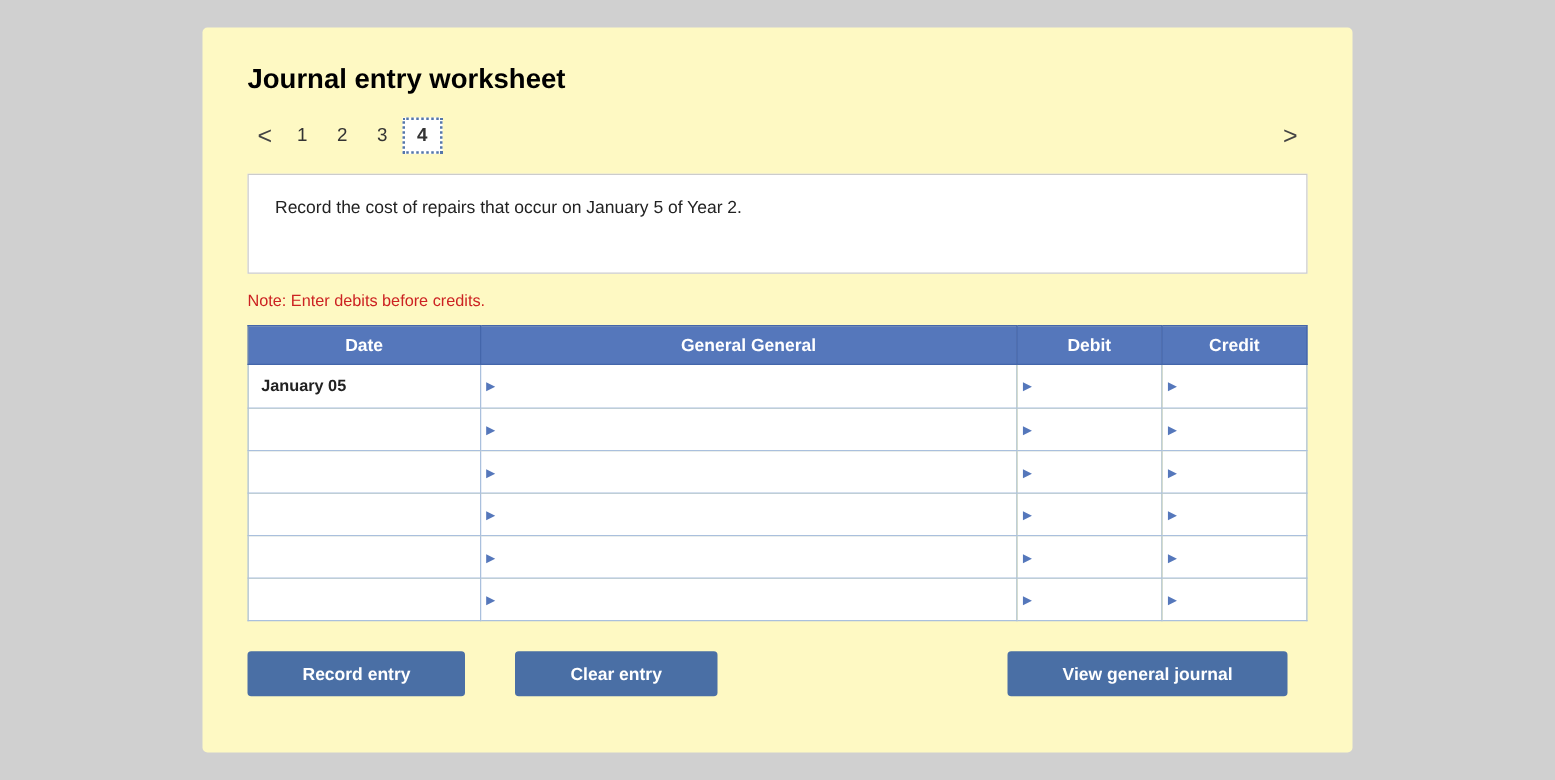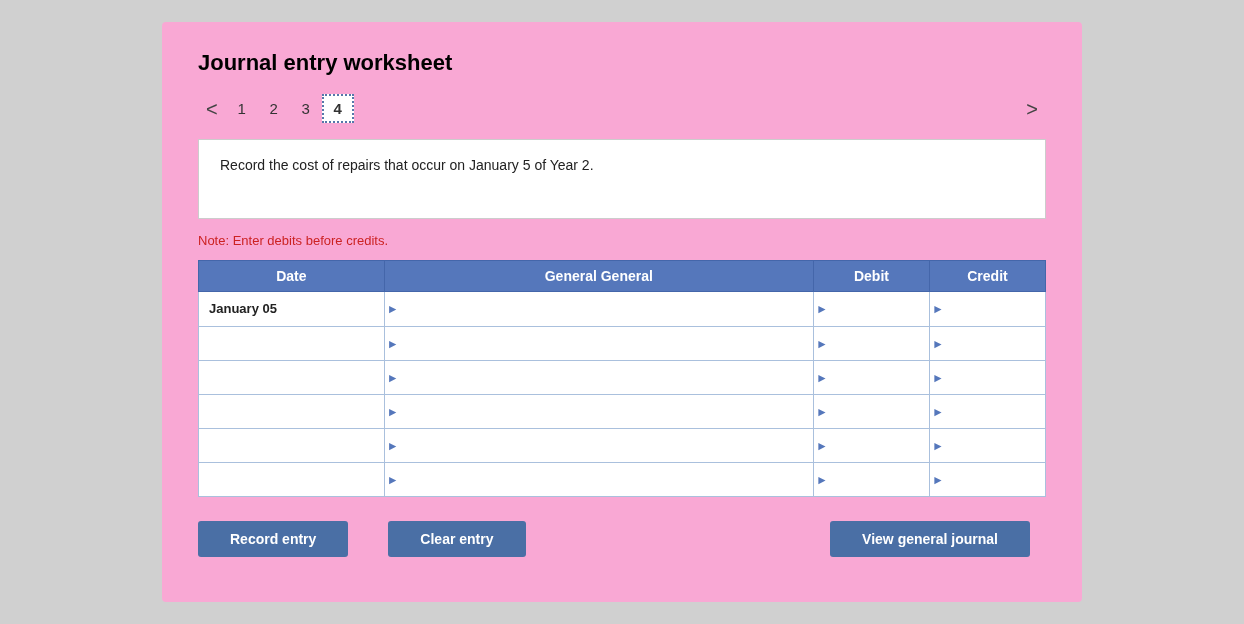--- a/index.html
+++ b/index.html
@@ -7,21 +7,21 @@
       background: #d0d0d0;
       font-family: Arial, sans-serif;
       font-size: 14px;
       display: flex;
       justify-content: center;
       align-items: center;
       min-height: 624px;
       width: 1244px;
     }
     .card {
-      background: #f9a8d4;
+      background: #fef9c3;
       border-radius: 4px;
       padding: 28px 36px 32px 36px;
       width: 920px;
       min-height: 580px;
       position: relative;
     }
     .title {
       font-size: 22px;
       font-weight: bold;
       margin-bottom: 18px;
@@ -142,21 +142,21 @@
     }
     .btn-row {
       display: flex;
       align-items: center;
       gap: 0;
     }
     .btn {
       background: #4a6fa5;
       color: #fff;
       border: none;
-      padding: 10px 32px;
+      padding: 10px 44px;
       font-size: 14px;
       font-weight: bold;
       border-radius: 3px;
       cursor: pointer;
       margin-right: 40px;
     }
     .btn:last-child {
       margin-right: 16px;
       margin-left: auto;
     }

